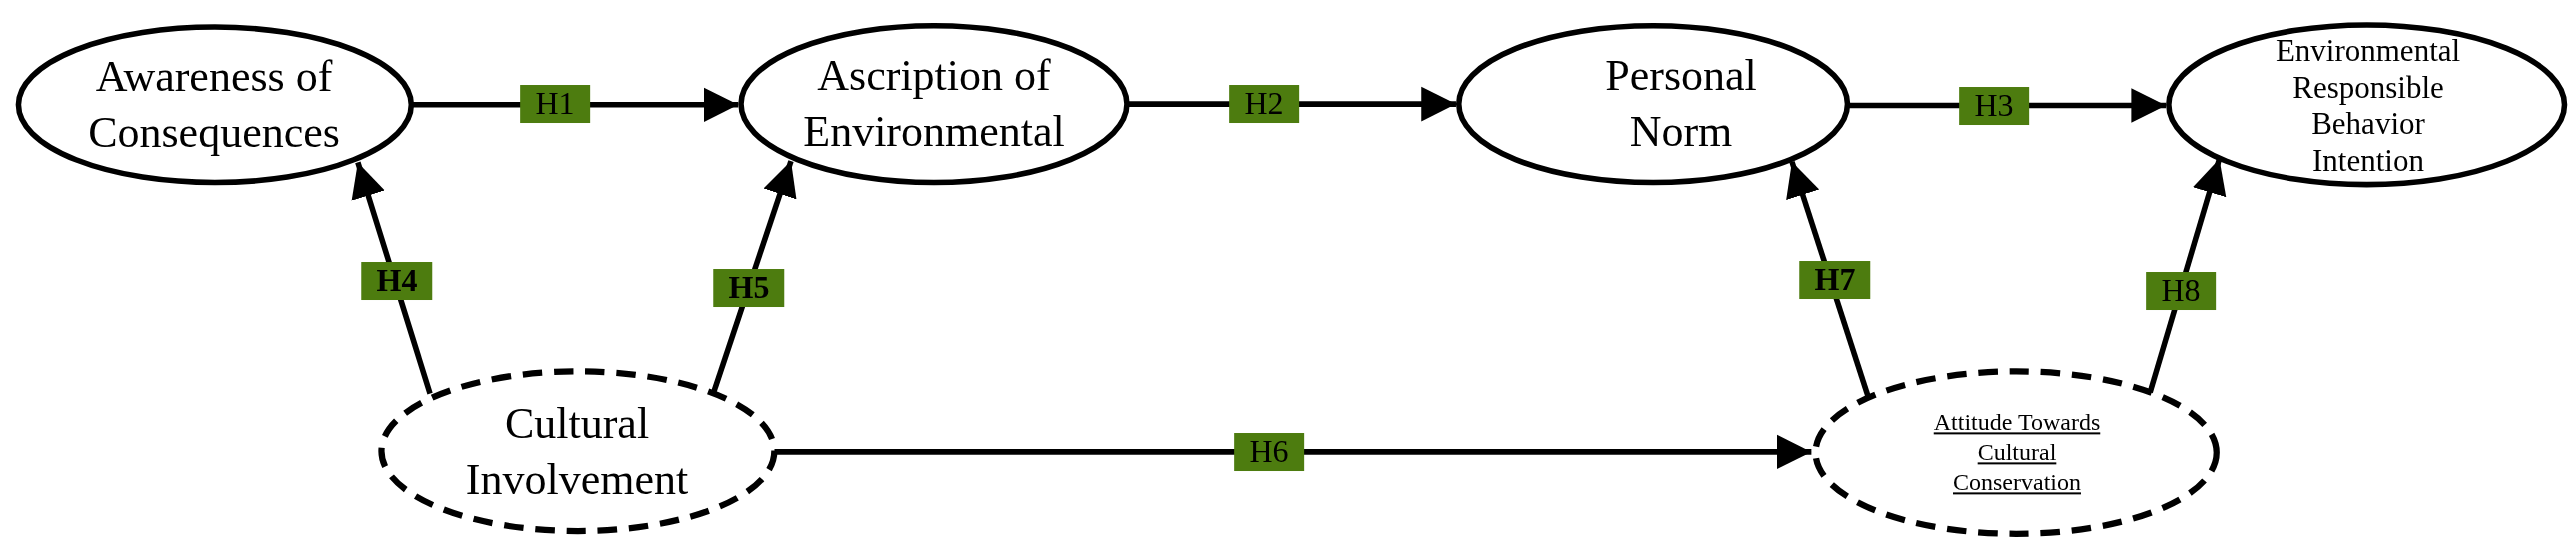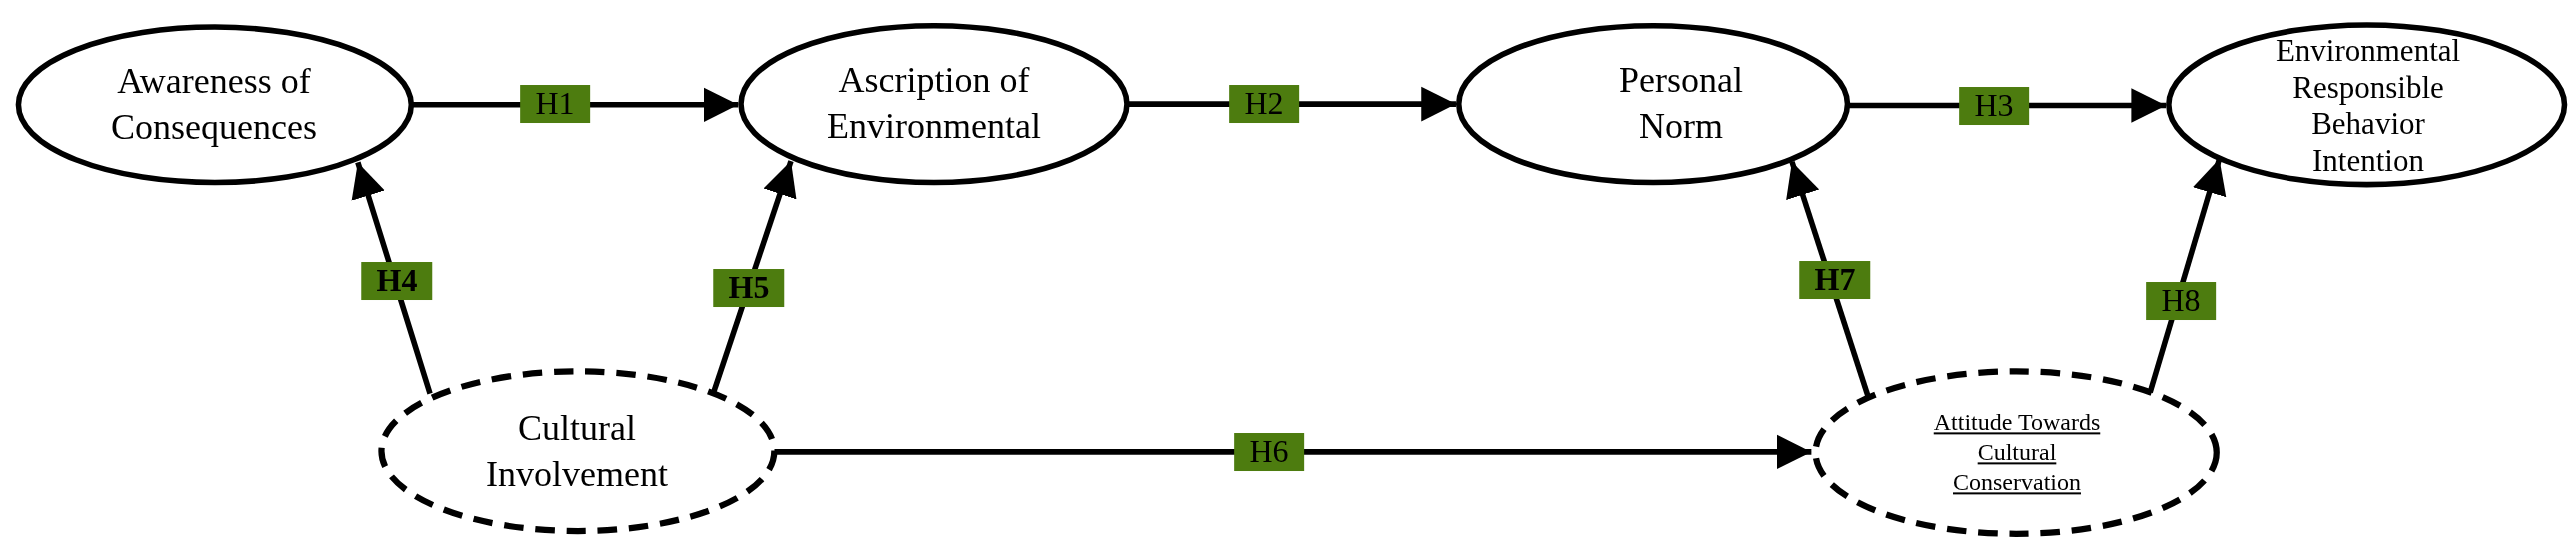--- a/index.html
+++ b/index.html
@@ -24,21 +24,21 @@
     position: absolute;
     left: 0;
     top: 0;
     display: block;
   }
   .node-label {
     position: absolute;
     transform: translate(-50%, -50%);
     text-align: center;
     white-space: pre-line;
-    font-size: 36px;
+    font-size: 44px;
     line-height: 1.27;
     color: #000000;
     pointer-events: none;
   }
   .node-label.small {
     font-size: 31px;
     line-height: 1.18;
   }
   .node-label.mid {
     font-size: 24px;
@@ -101,16 +101,16 @@
 Cultural
 Conservation</div>
 
   <div class="edge-label" style="left:555px;  top:104px;">H1</div>
   <div class="edge-label" style="left:1264px; top:104px;">H2</div>
   <div class="edge-label" style="left:1994px; top:106px;">H3</div>
   <div class="edge-label" style="left:397px;  top:281px;font-weight:bold;">H4</div>
   <div class="edge-label" style="left:749px; top:288px;font-weight:bold;">H5</div>
   <div class="edge-label" style="left:1269px; top:452px;">H6</div>
   <div class="edge-label" style="left:1835px; top:280px;font-weight:bold;">H7</div>
-  <div class="edge-label" style="left:2181px; top:301px;text-align:center;">H8</div>
+  <div class="edge-label" style="left:2181px; top:291px;text-align:center;">H8</div>
 
 </div>
 
 
 </body></html>

